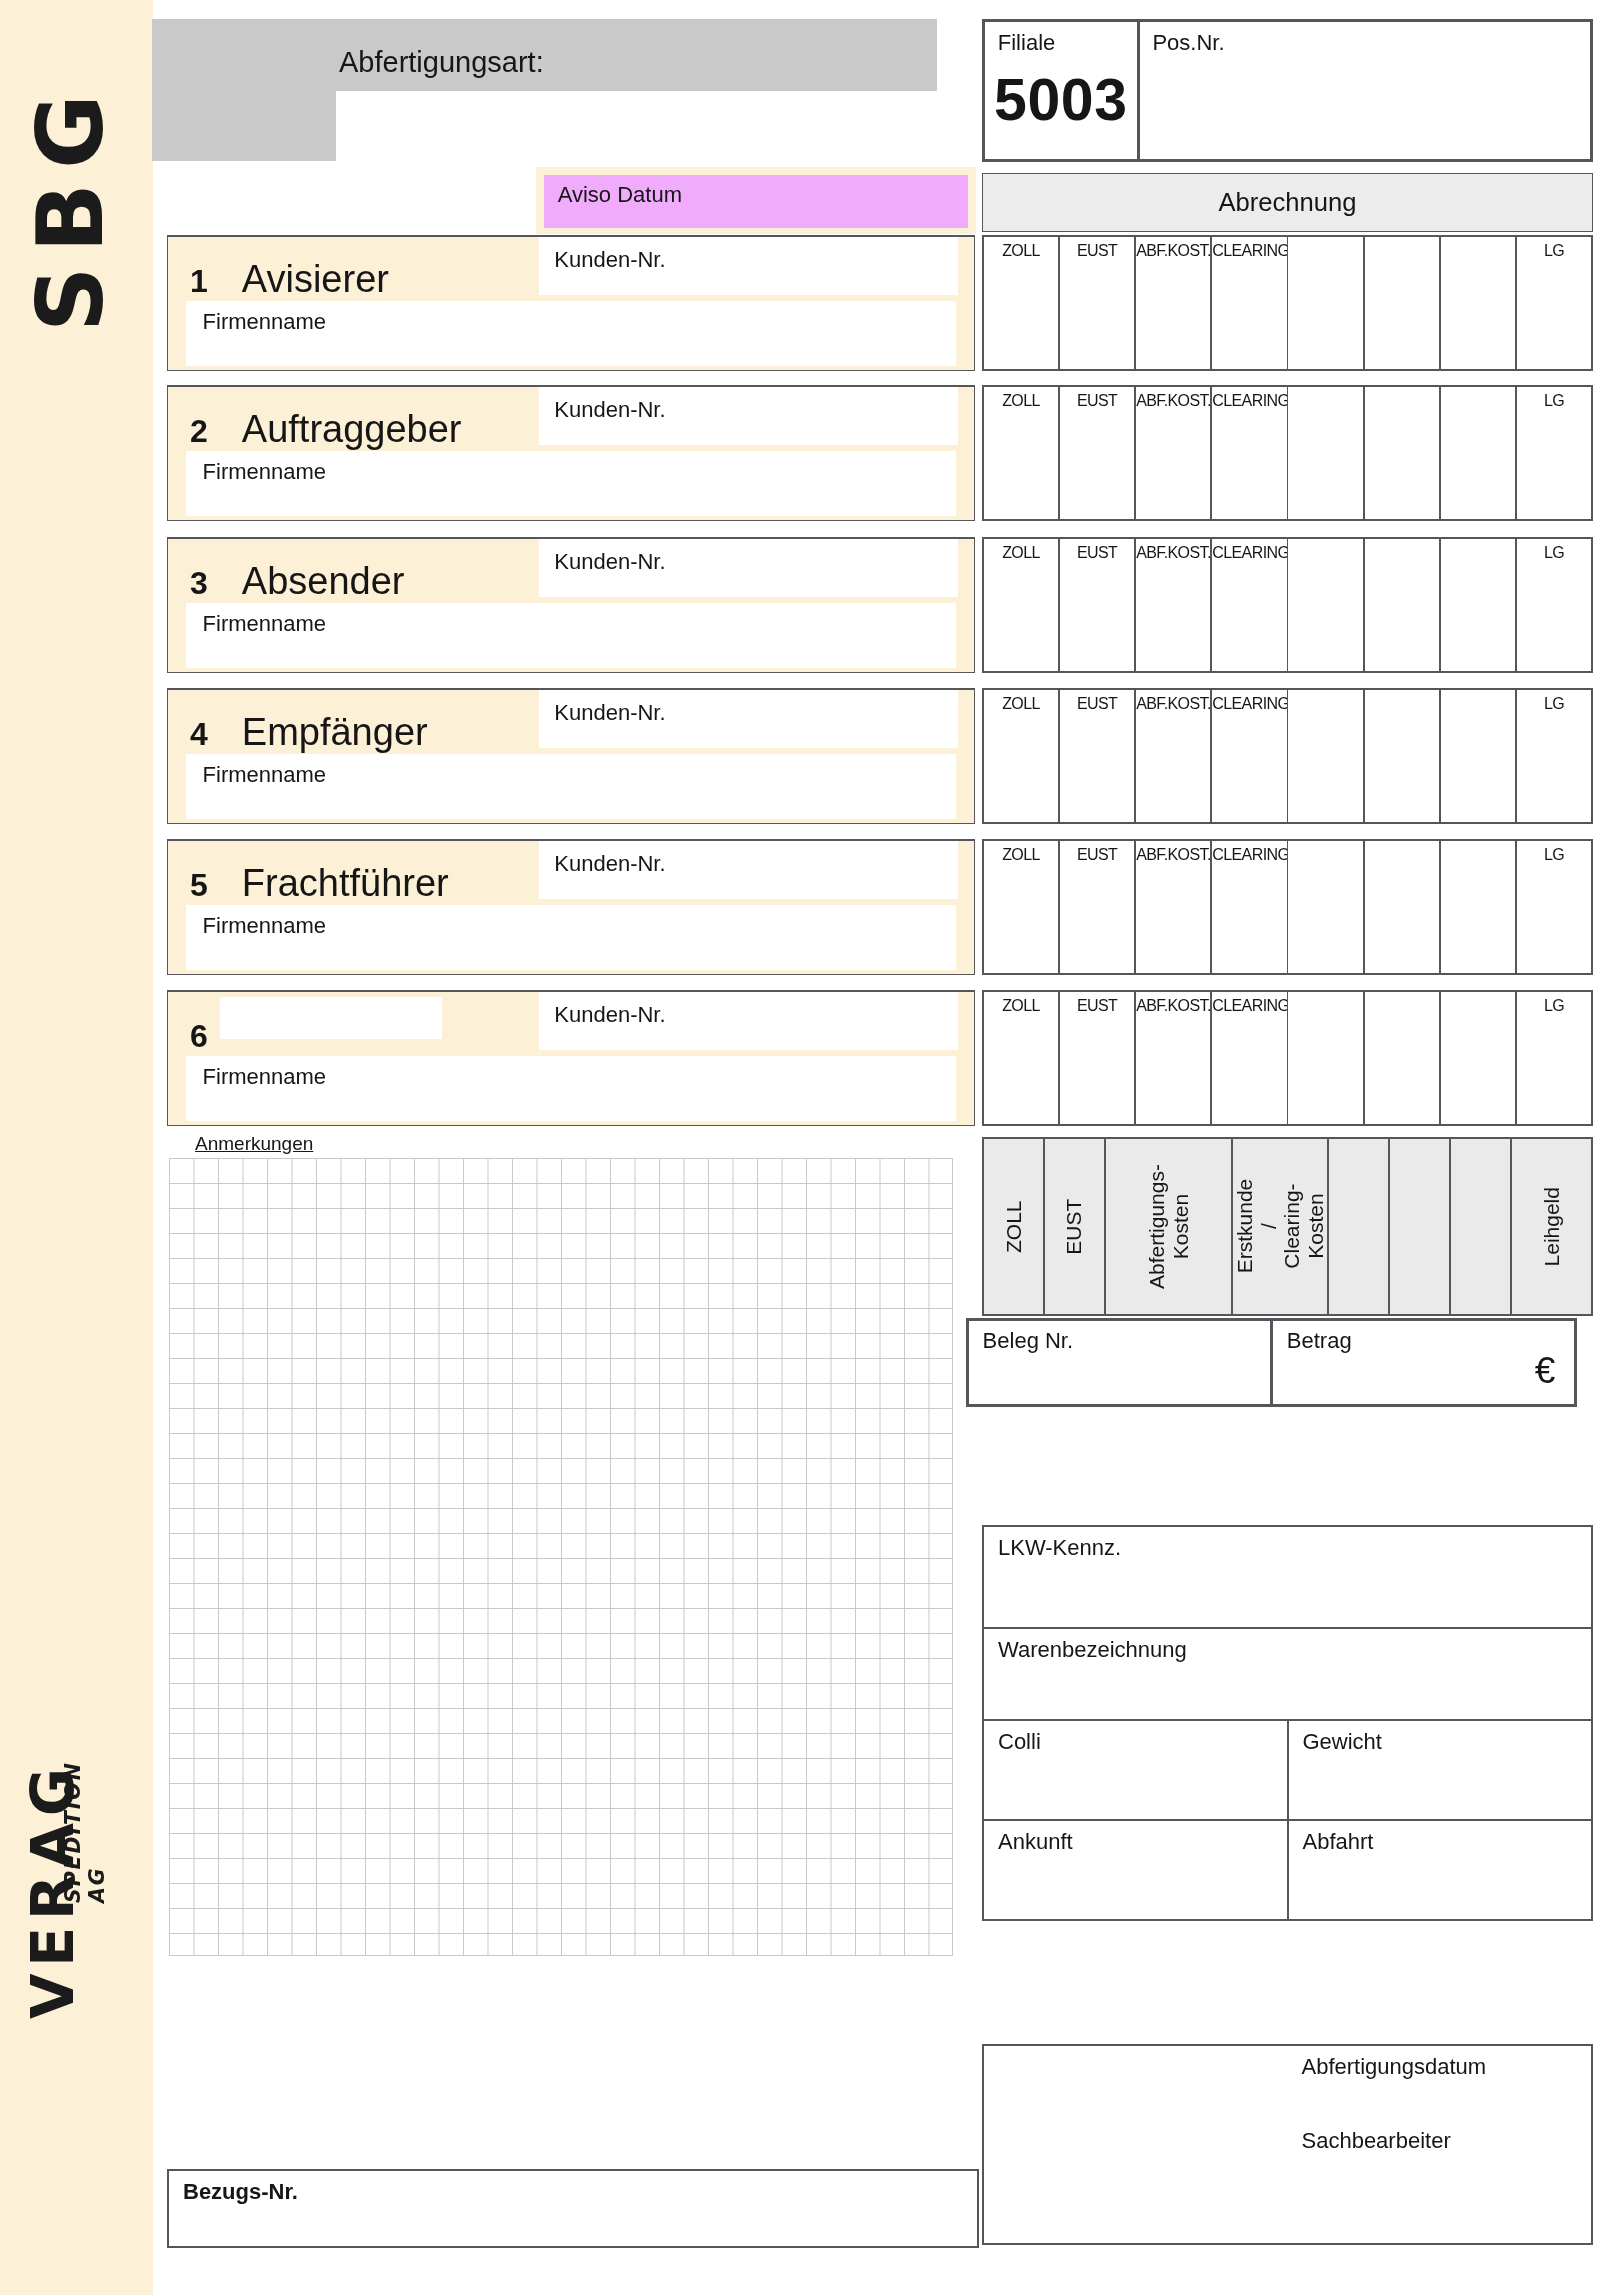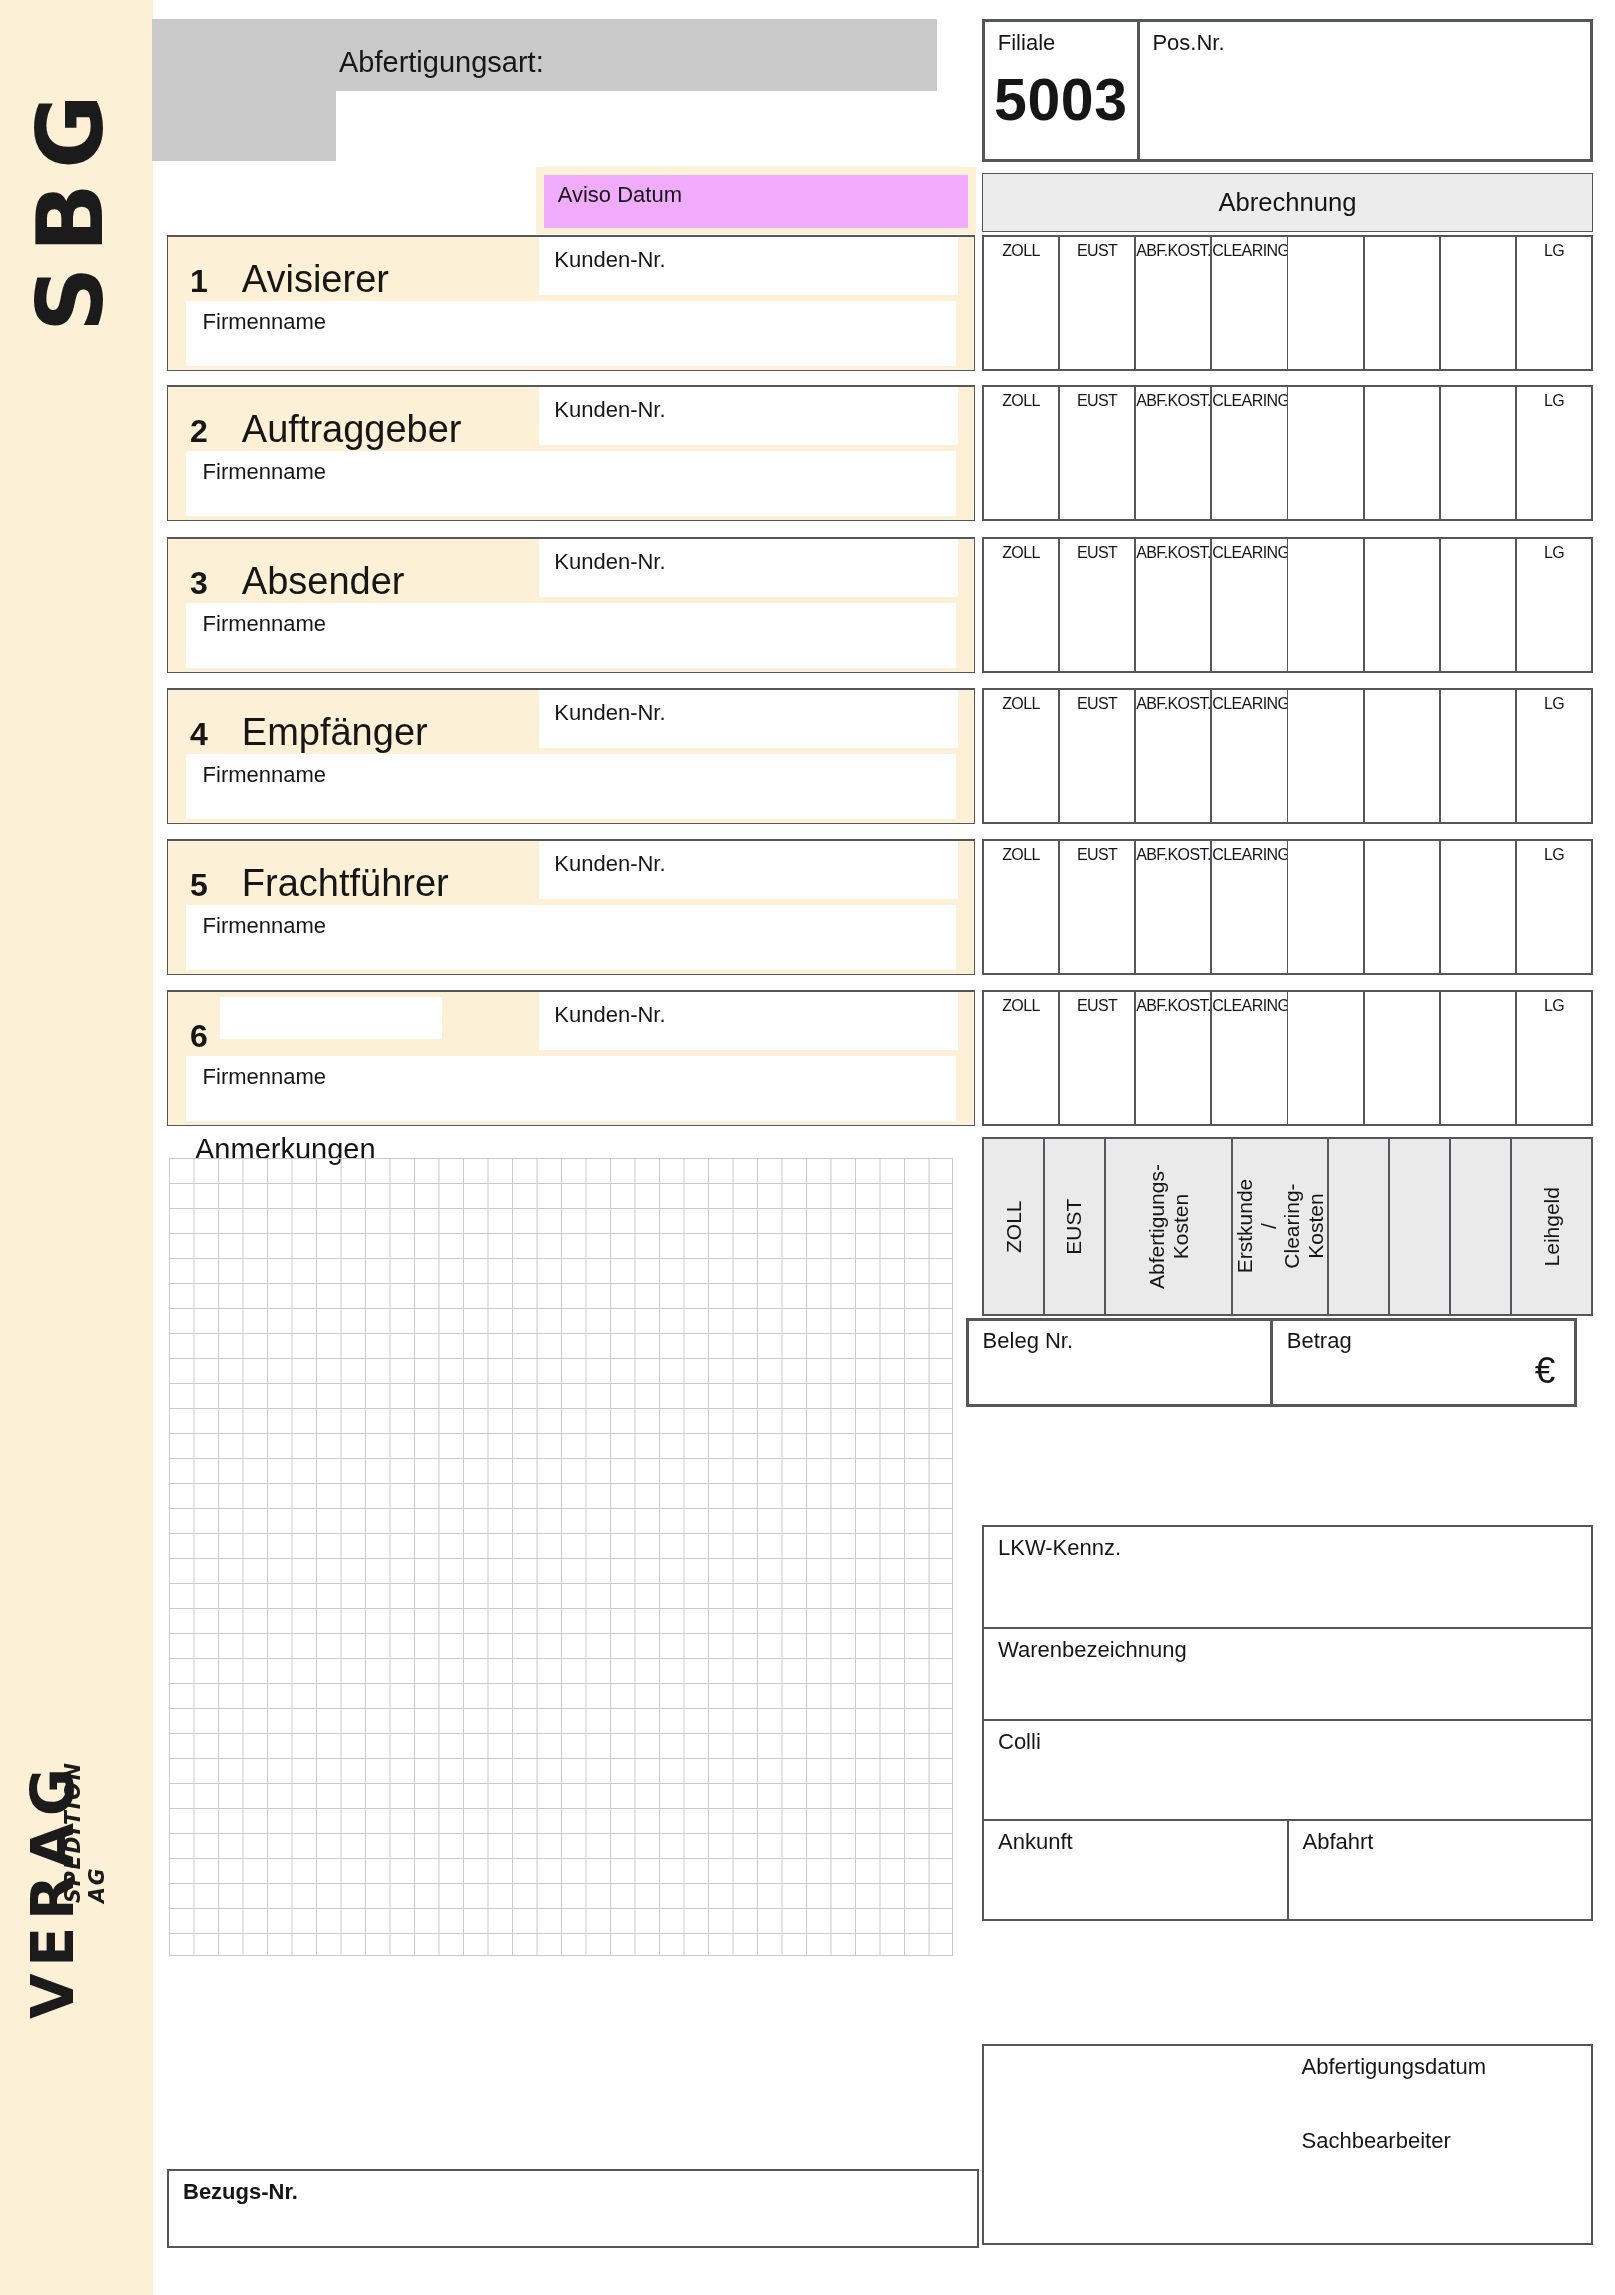--- a/index.html
+++ b/index.html
@@ -57,21 +57,21 @@
   .fcell{background:#eaeaea;display:flex;align-items:center;justify-content:center;overflow:visible;}
   .rot{transform:rotate(-90deg);white-space:pre-line;text-align:center;font-size:21px;line-height:1.12;}
 
   .beleg-row{left:966px;top:1318px;width:611px;height:89px;display:grid;grid-template-columns:1fr 1fr;
              gap:2.6px;padding:2.6px;background:#55565a;border:0;}
   .beleg-row>div{background:#ffffff;position:relative;font-size:22px;}
   .cell-label{position:absolute;left:14px;top:7.7px;font-size:22px;}
   .euro{position:absolute;right:19px;bottom:12.8px;font-size:37px;}
 
   
-  .anm-label{left:195px;top:1133px;font-size:29px;}
+  .anm-label{left:195px;top:1133px;font-size:19px;text-decoration:underline;}
   .notes-grid{left:169px;top:1158px;width:784px;height:798px;
       background-image:linear-gradient(to right,#c9c9c9 1.3px,transparent 1.3px),
                        linear-gradient(to bottom,#c9c9c9 1.3px,transparent 1.3px);
       background-size:24.5px 25px;
       border-right:1.3px solid #c9c9c9;border-bottom:1.3px solid #c9c9c9;}
 
   
   .lkw{left:982px;top:1525px;width:611px;height:396px;border:2.6px solid #55565a;background:#ffffff;
        display:flex;flex-direction:column;}
   .lkw-row{position:relative;}
@@ -269,20 +269,23 @@
   <div class="lkw-row" style="height:100px">
       <span class="cell-label">LKW-Kennz.</span>
     </div>
   <div class="lkw-row" style="height:90px">
       <span class="cell-label">Warenbezeichnung</span>
     </div>
   <div class="lkw-row split" style="height:98px">
     <div>
         <span class="cell-label">Colli</span>
       </div>
+    <div>
+        <span class="cell-label">Gewicht</span>
+      </div>
   </div>
   <div class="lkw-row split" style="flex:1">
     <div>
         <span class="cell-label">Ankunft</span>
       </div>
     <div>
         <span class="cell-label">Abfahrt</span>
       </div>
   </div>
 </div>

